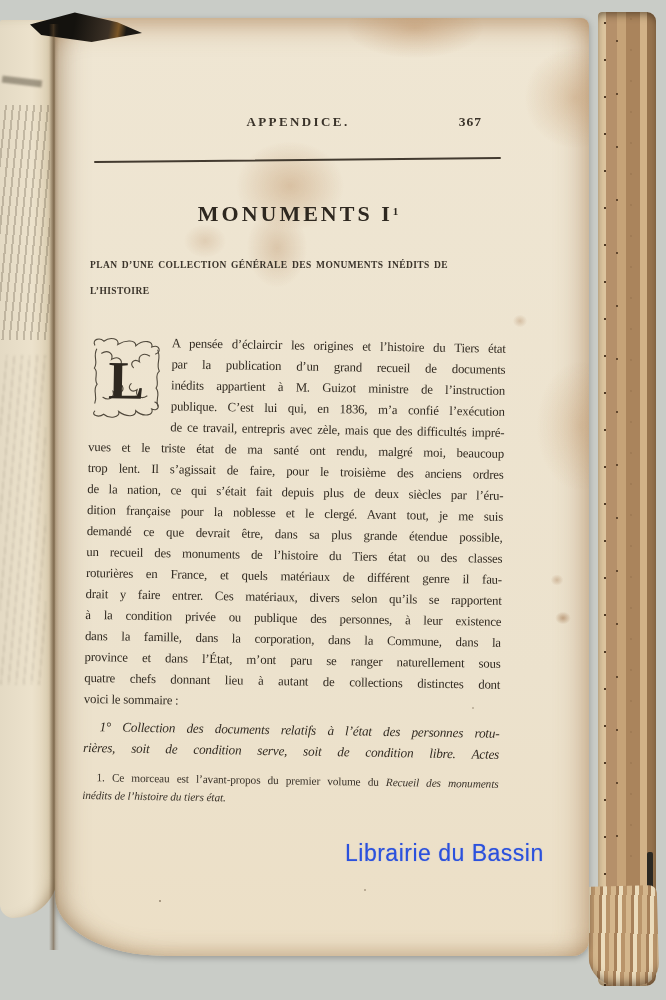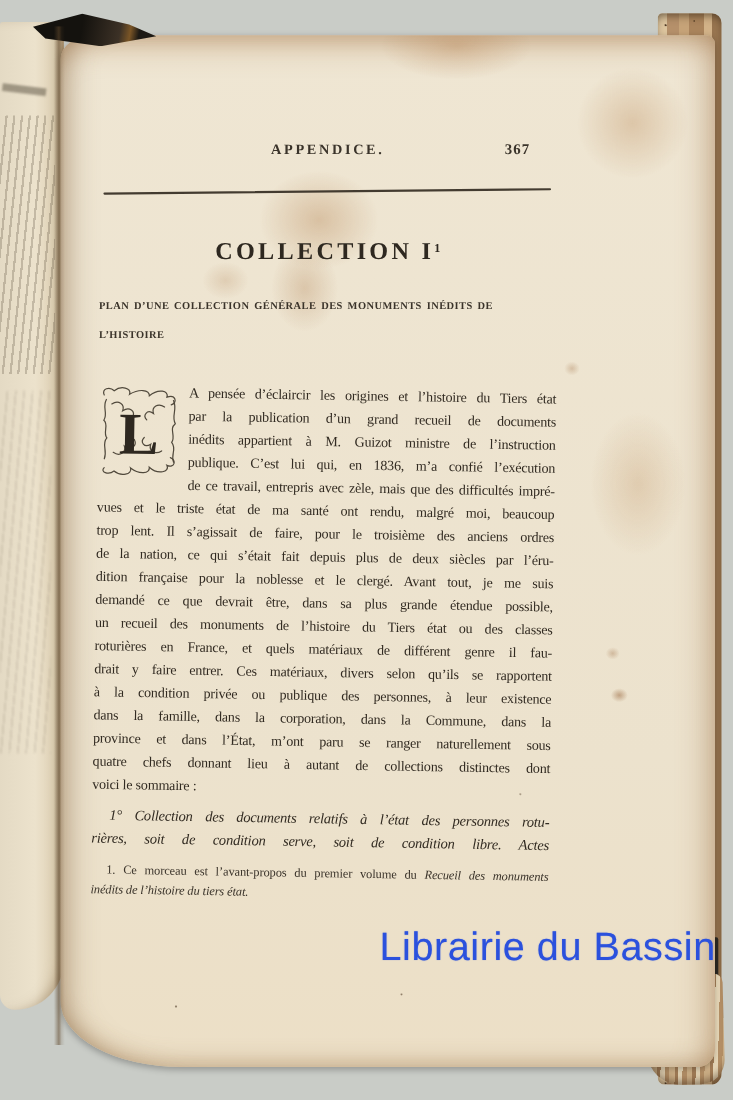--- a/index.html
+++ b/index.html
@@ -68,21 +68,21 @@
     position:absolute;left:588px;top:886px;width:70px;height:100px;
     background:repeating-linear-gradient(93deg,#ecdcbc 0 4px,#b9946a 4px 8px,#d4b68c 8px 13px,#a7815a 13px 16px);
     border-radius:4px 8px 22px 30px;
     box-shadow:inset 0 -8px 10px -5px rgba(45,28,12,.55);
     transform:rotate(-1.5deg);
     z-index:2;
   }
 
   
   .main-page{
-    position:absolute;left:55px;top:32px;width:595px;height:938px;
+    position:absolute;left:55px;top:18px;width:534px;height:938px;
     background:linear-gradient(180deg,#efe6d3 0,#ece2cd 70%,#ecdfc6 100%);
     border-radius:30px 8px 16px 110px / 22px 8px 16px 60px;
     box-shadow:
       inset 24px 0 26px -18px rgba(125,92,55,.5),
       inset -26px 0 28px -20px rgba(150,105,60,.45),
       inset 0 26px 26px -18px rgba(165,115,65,.5),
       inset 0 -18px 20px -14px rgba(150,105,60,.35),
       0 2px 6px rgba(0,0,0,.25);
     z-index:3;
   }
@@ -149,21 +149,21 @@
   }
   .fline{text-align:justify;}
   .fline.just{text-align-last:justify;}
   .fline .ital{font-style:italic;}
   .f-first{text-indent:14px;}
 
   
   .watermark{
     position:absolute;left:345px;top:840px;z-index:9;
     font-family:"Liberation Sans", sans-serif;
-    font-size:36px;color:#2b51dd;letter-spacing:.5px;
+    font-size:23px;color:#2b51dd;letter-spacing:.5px;
     text-shadow:0 0 1px rgba(43,81,221,.5);
   }
 </style>
 </head>
 <body>
 
 <div class="scene">
 
   <div class="fore-edge"></div>
   <div class="cover-sliver"></div>
@@ -182,21 +182,21 @@
 
     <div class="content">
 
       <div class="page-header">
         <span class="running-title">APPENDICE.</span>
         <span class="page-number">367</span>
       </div>
 
       <div class="rule"></div>
 
-      <h1 class="appendix-title"><span>COLLECTION I</span><sup>1</sup></h1>
+      <h1 class="appendix-title"><span>MONUMENTS I</span><sup>1</sup></h1>
 
       <div class="subtitle">
         <div>PLAN D’UNE COLLECTION GÉNÉRALE DES MONUMENTS INÉDITS DE L’HISTOIRE</div>
       </div>
 
       <div class="bodytext">
         <div class="dropcap">
           <svg viewBox="0 0 74 84" width="74" height="84" aria-hidden="true">
             <g fill="none" stroke="#3f382c" stroke-width="1.1" opacity="0.9" stroke-linecap="round">
               <path d="M5 10 C2 4 10 2 14 6 C20 1 30 3 28 9 C36 4 46 4 46 10 C54 3 64 5 62 11 C70 8 72 16 66 18"></path>

